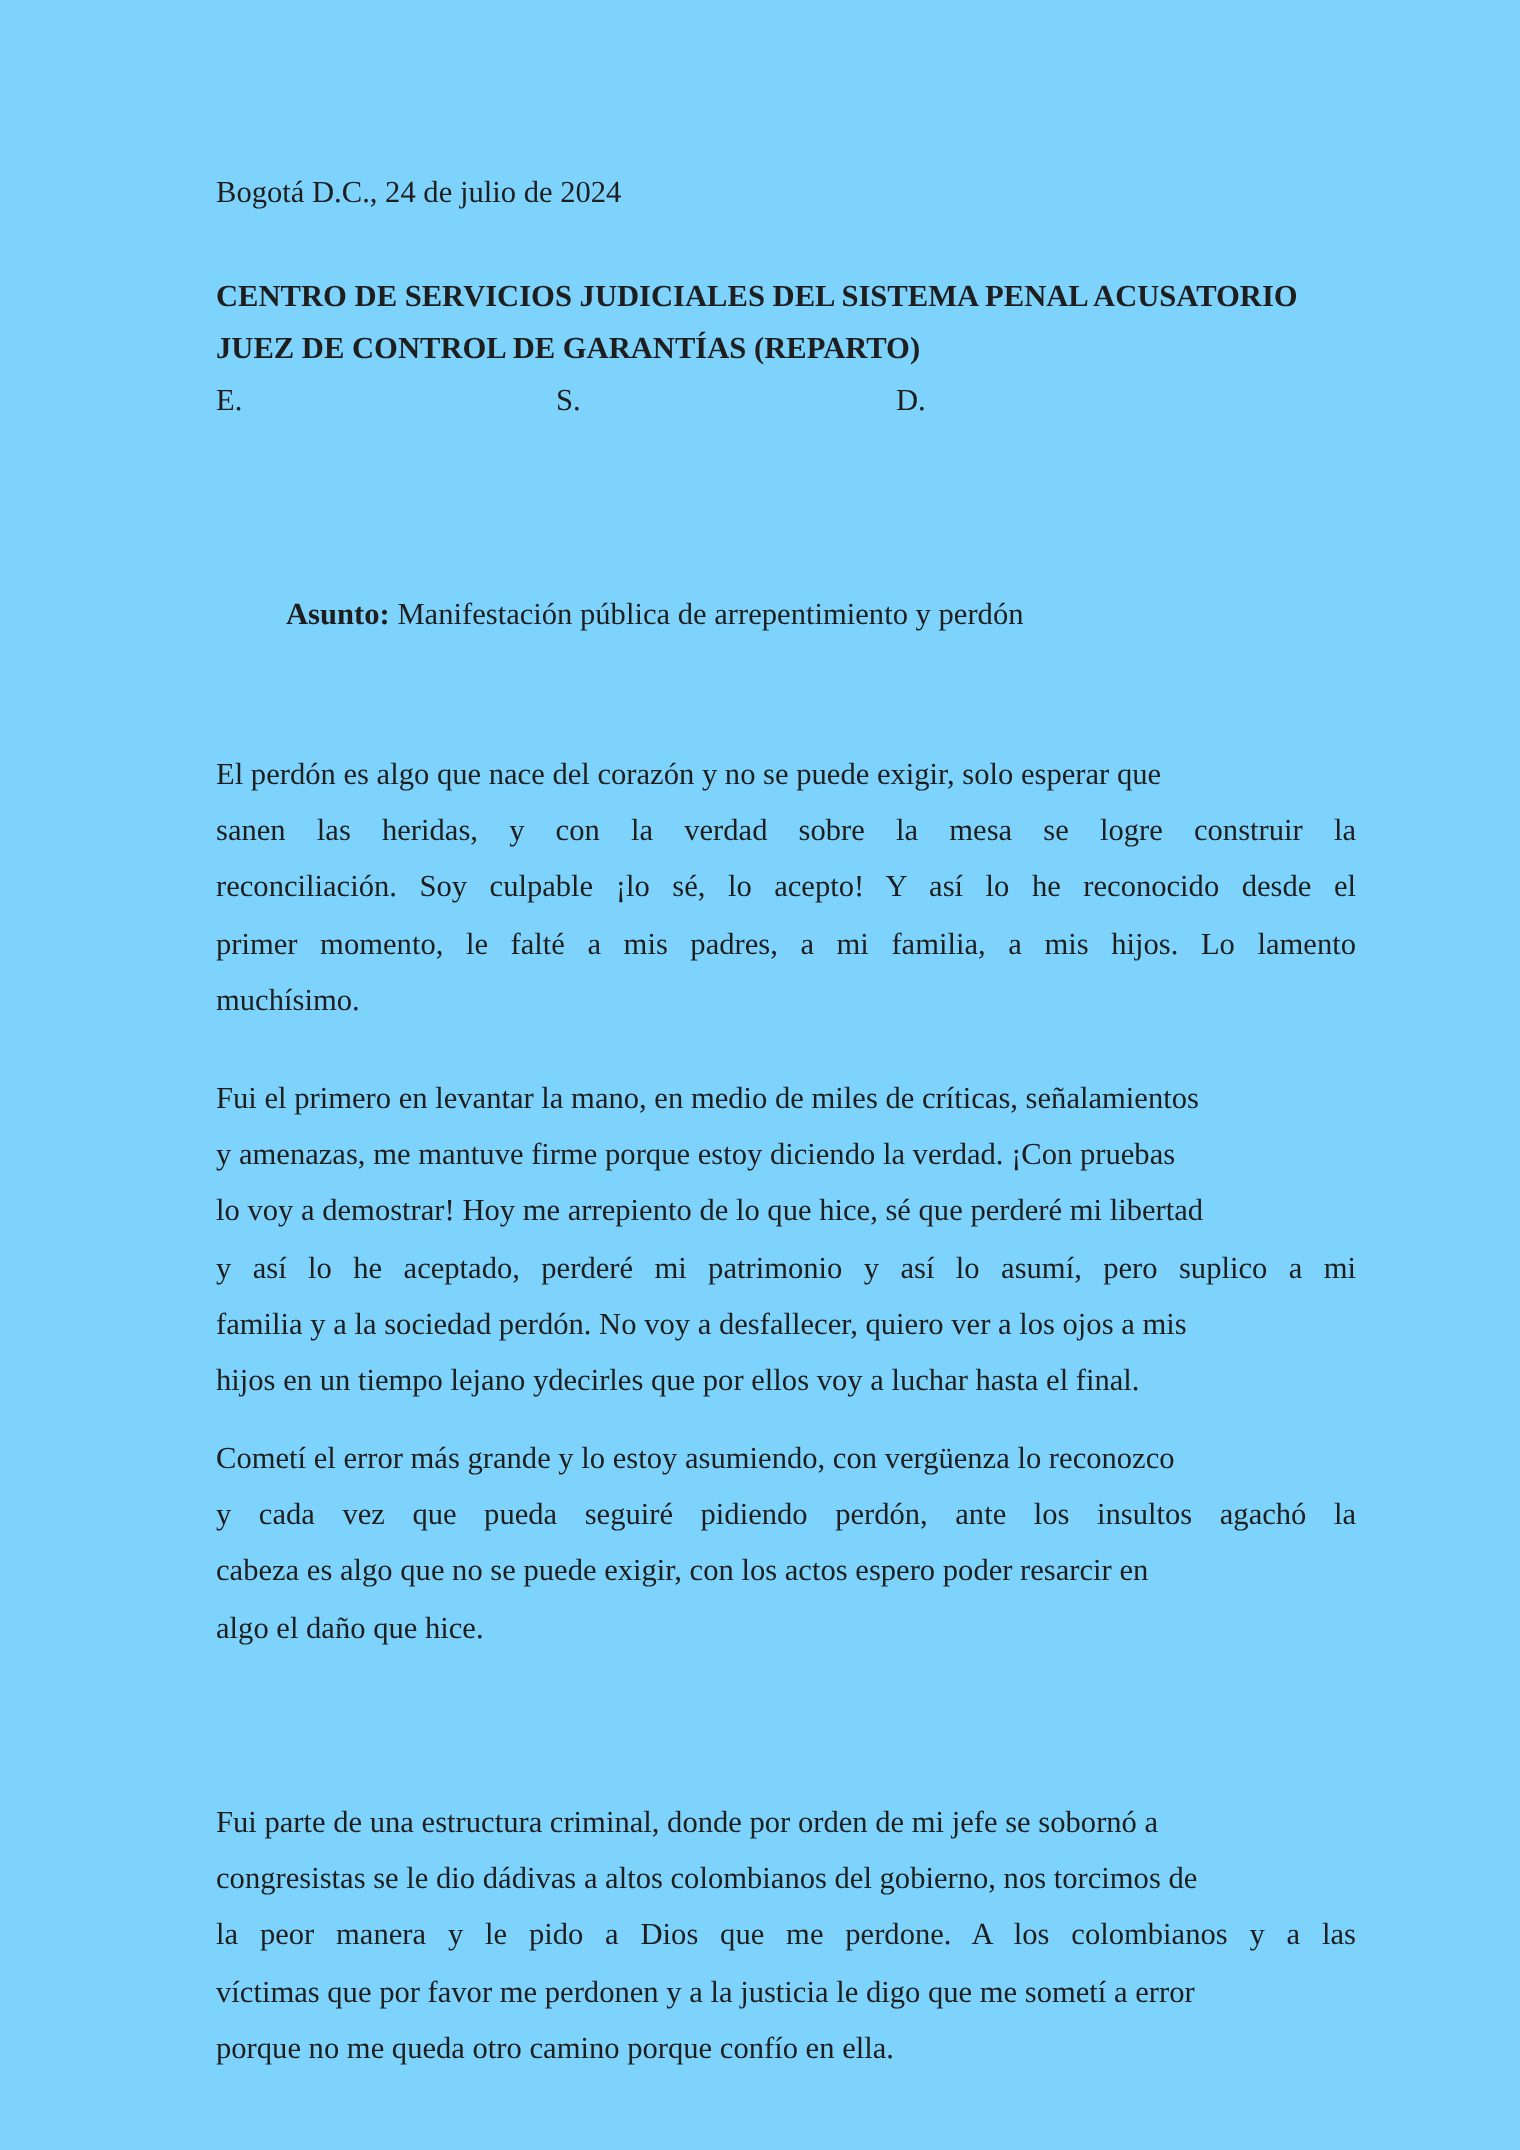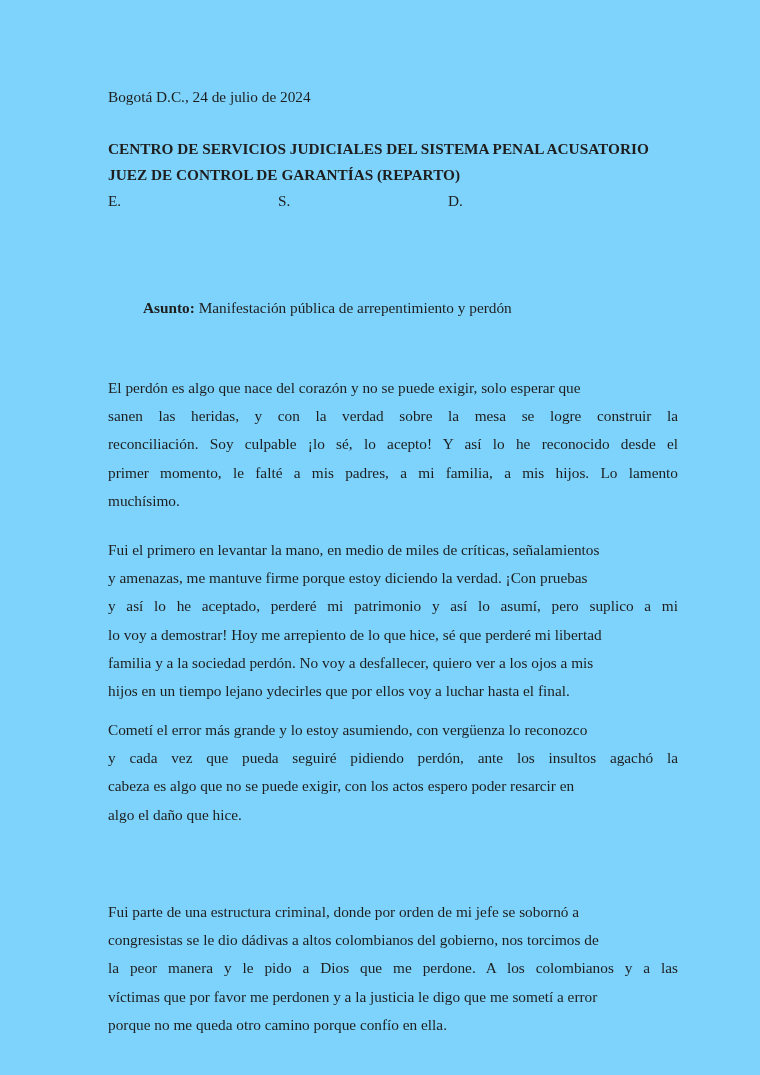--- a/index.html
+++ b/index.html
@@ -101,22 +101,22 @@
       <div class="para para-1">
         <div class="line">El perdón es algo que nace del corazón y no se puede exigir, solo esperar que</div>
         <div class="line justified">sanen las heridas, y con la verdad sobre la mesa se logre construir la</div>
         <div class="line justified">reconciliación. Soy culpable ¡lo sé, lo acepto! Y así lo he reconocido desde el</div>
         <div class="line justified">primer momento, le falté a mis padres, a mi familia, a mis hijos. Lo lamento</div>
         <div class="line">muchísimo.</div>
       </div>
       <div class="para para-2">
         <div class="line">Fui el primero en levantar la mano, en medio de miles de críticas, señalamientos</div>
         <div class="line">y amenazas, me mantuve firme porque estoy diciendo la verdad. ¡Con pruebas</div>
+        <div class="line">lo voy a demostrar! Hoy me arrepiento de lo que hice, sé que perderé mi libertad</div>
         <div class="line justified">y así lo he aceptado, perderé mi patrimonio y así lo asumí, pero suplico a mi</div>
-        <div class="line">lo voy a demostrar! Hoy me arrepiento de lo que hice, sé que perderé mi libertad</div>
         <div class="line">familia y a la sociedad perdón. No voy a desfallecer, quiero ver a los ojos a mis</div>
         <div class="line">hijos en un tiempo lejano ydecirles que por ellos voy a luchar hasta el final.</div>
       </div>
       <div class="para para-3">
         <div class="line">Cometí el error más grande y lo estoy asumiendo, con vergüenza lo reconozco</div>
         <div class="line justified">y cada vez que pueda seguiré pidiendo perdón, ante los insultos agachó la</div>
         <div class="line">cabeza es algo que no se puede exigir, con los actos espero poder resarcir en</div>
         <div class="line">algo el daño que hice.</div>
       </div>
       <div class="para para-4">

